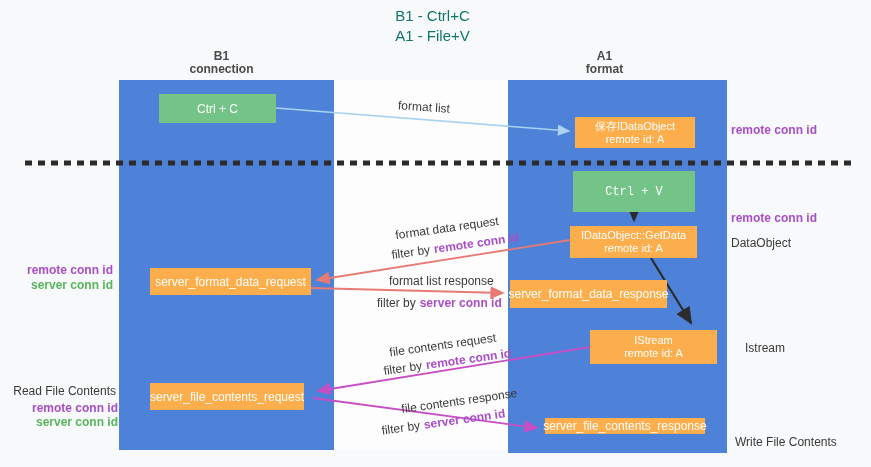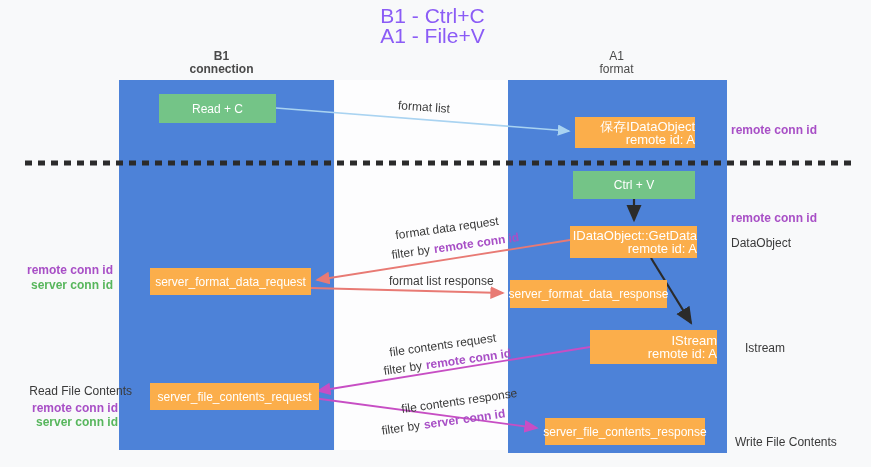--- a/index.html
+++ b/index.html
@@ -4,42 +4,42 @@
 <style>
   html,body{margin:0;padding:0;}
   .canvas{
     position:relative; width:871px; height:467px;
     background:#f8f9fa; overflow:hidden;
     font-family:"Liberation Sans", sans-serif;
     color:#3a3a3a;
   }
   .title{
     position:absolute; top:6px; left:0; width:865px;
-    text-align:center; font-size:21px; line-height:20px; color:#8b5cf6; z-index:10;
+    text-align:center; font-size:15px; line-height:20px; color:#0f766e; z-index:10;
   }
   .col-header{
     position:absolute; text-align:center; font-size:12px; line-height:13px;
     color:#4a4a4a; z-index:10;
   }
   .col{
     position:absolute; background:#4d82d8; z-index:1;
   }
   .mid-panel{
     position:absolute; left:335px; top:80px; width:173px; height:370px;
     background:#fdfdfe; z-index:2;
   }
   .overlay{
     position:absolute; left:0; top:0; z-index:6; pointer-events:none;
   }
   .box{
     position:absolute; z-index:10; color:#fff; text-align:center;
     display:flex; align-items:center; justify-content:center; flex-direction:column;
     font-size:12px; line-height:14px;
   }
-  .box.small{ font-size:13px; line-height:13px;align-items:flex-end; }
+  .box.small{ font-size:11px; line-height:13px; }
   .green{ background:#74c487; }
   .orange{ background:#fbae4b; }
   .flow{
     position:absolute; z-index:11; font-size:12px; color:#3a3a3a; white-space:nowrap;
   }
   .rot-up{ transform:rotate(-8deg); }
   .rot-dn{ transform:rotate(4deg); }
   .side{
     position:absolute; z-index:11; font-size:12px; white-space:nowrap;
   }
@@ -56,21 +56,21 @@
 
   <div class="title">
     <div>B1 - Ctrl+C</div>
     <div>A1 - File+V</div>
   </div>
 
   <div class="col-header" style="left:114px; top:50px; width:215px;font-weight:bold;">
     <div>B1</div>
     <div>connection</div>
   </div>
-  <div class="col-header" style="left:508px; top:50px; width:217px;">
+  <div class="col-header" style="left:496px; top:50px; width:217px;font-weight:bold;">
     <div>A1</div>
     <div>format</div>
   </div>
 
   <div class="col" style="left:119px; top:80px; width:215px; height:370px;"></div>
   <div class="col" style="left:508px; top:80px; width:219px; height:373px;"></div>
   <div class="mid-panel"></div>
 
   <svg class="overlay" width="871" height="467" viewBox="0 0 871 467">
     <defs>
@@ -91,29 +91,29 @@
     <line x1="276" y1="108" x2="569" y2="131" stroke="#a9d3f1" stroke-width="1.6" marker-end="url(#ah-blue)"></line>
     <line x1="634" y1="199" x2="634" y2="220" stroke="#2b2b2b" stroke-width="2.2" marker-end="url(#ah-black)"></line>
     <line x1="651" y1="258" x2="691" y2="323" stroke="#2b2b2b" stroke-width="2.2" marker-end="url(#ah-black)"></line>
     <line x1="570" y1="240" x2="317" y2="280" stroke="#e87a74" stroke-width="1.8" marker-end="url(#ah-salmon)"></line>
     <line x1="311" y1="288" x2="503" y2="293" stroke="#e87a74" stroke-width="1.8" marker-end="url(#ah-salmon)"></line>
     <line x1="590" y1="347" x2="318" y2="391" stroke="#c74ec4" stroke-width="1.8" marker-end="url(#ah-magenta)"></line>
     <line x1="313" y1="398" x2="537" y2="428" stroke="#c74ec4" stroke-width="1.8" marker-end="url(#ah-magenta)"></line>
   </svg>
 
   <div class="box green" style="left:159px; top:94px; width:117px; height:29px;">
-    <div>Read + C</div>
+    <div>Ctrl + C</div>
   </div>
 
   <div class="box orange small" style="left:575px; top:117px; width:120px; height:31px;">
     <div>保存IDataObject</div>
     <div>remote id: A</div>
   </div>
 
-  <div class="box green" style="left:573px; top:171px; width:122px; height:28px;">
+  <div class="box green" style="left:573px; top:171px; width:122px; height:41px;font-family:Liberation Mono, monospace;">
     <div>Ctrl + V</div>
   </div>
 
   <div class="box orange small" style="left:570px; top:226px; width:127px; height:32px;">
     <div>IDataObject::GetData</div>
     <div>remote id: A</div>
   </div>
 
   <div class="box orange" style="left:510px; top:280px; width:157px; height:28px;">
     <div>server_format_data_response</div>
@@ -121,51 +121,54 @@
 
   <div class="box orange" style="left:150px; top:268px; width:161px; height:27px;">
     <div>server_format_data_request</div>
   </div>
 
   <div class="box orange small" style="left:590px; top:330px; width:127px; height:34px;">
     <div>IStream</div>
     <div>remote id: A</div>
   </div>
 
-  <div class="box orange" style="left:150px; top:383px; width:169px; height:27px;">
+  <div class="box orange" style="left:150px; top:383px; width:154px; height:27px;">
     <div>server_file_contents_request</div>
   </div>
 
-  <div class="box orange" style="left:545px; top:418px; width:160px; height:27px;">
+  <div class="box orange" style="left:545px; top:418px; width:160px; height:16px;">
     <div>server_file_contents_response</div>
   </div>
 
   <div class="flow rot-dn" style="left:398px; top:100px;">format list</div>
 
   <div class="flow rot-up" style="left:395px; top:221px;">format data request</div>
   <div class="flow rot-up" style="left:391px; top:239px;">
     <span>filter by</span><span class="purple">remote conn id</span>
   </div>
 
   <div class="flow" style="left:389px; top:274px;">format list response</div>
+  <div class="flow" style="left:377px; top:296px;">
+    <span>filter by</span><span class="purple">server conn id</span>
+  </div>
 
   <div class="flow rot-up" style="left:389px; top:338px;">file contents request</div>
   <div class="flow rot-up" style="left:383px; top:355px;">
     <span>filter by</span><span class="purple">remote conn id</span>
   </div>
 
   <div class="flow rot-up" style="left:401px; top:394px;">file contents response</div>
   <div class="flow rot-up" style="left:381px; top:415px;">
     <span>filter by</span><span class="purple">server conn id</span>
   </div>
 
   <div class="side purple r-align" style="left:5px; top:263px; width:108px;">remote conn id</div>
   <div class="side greentx r-align" style="left:5px; top:278px; width:108px;">server conn id</div>
 
-  <div class="side dark r-align" style="left:0px; top:384px; width:116px;padding-left:16px;">Read File Contents</div>
+  <div class="side dark r-align" style="left:0px; top:384px; width:116px;">Read File Contents</div>
   <div class="side purple r-align" style="left:5px; top:401px; width:113px;">remote conn id</div>
   <div class="side greentx r-align" style="left:5px; top:415px; width:113px;">server conn id</div>
 
   <div class="side purple" style="left:731px; top:123px;">remote conn id</div>
   <div class="side purple" style="left:731px; top:211px;">remote conn id</div>
   <div class="side dark" style="left:731px; top:236px;">DataObject</div>
   <div class="side dark" style="left:745px; top:341px;">Istream</div>
   <div class="side dark" style="left:735px; top:435px;">Write File Contents</div>
 
 </div>

